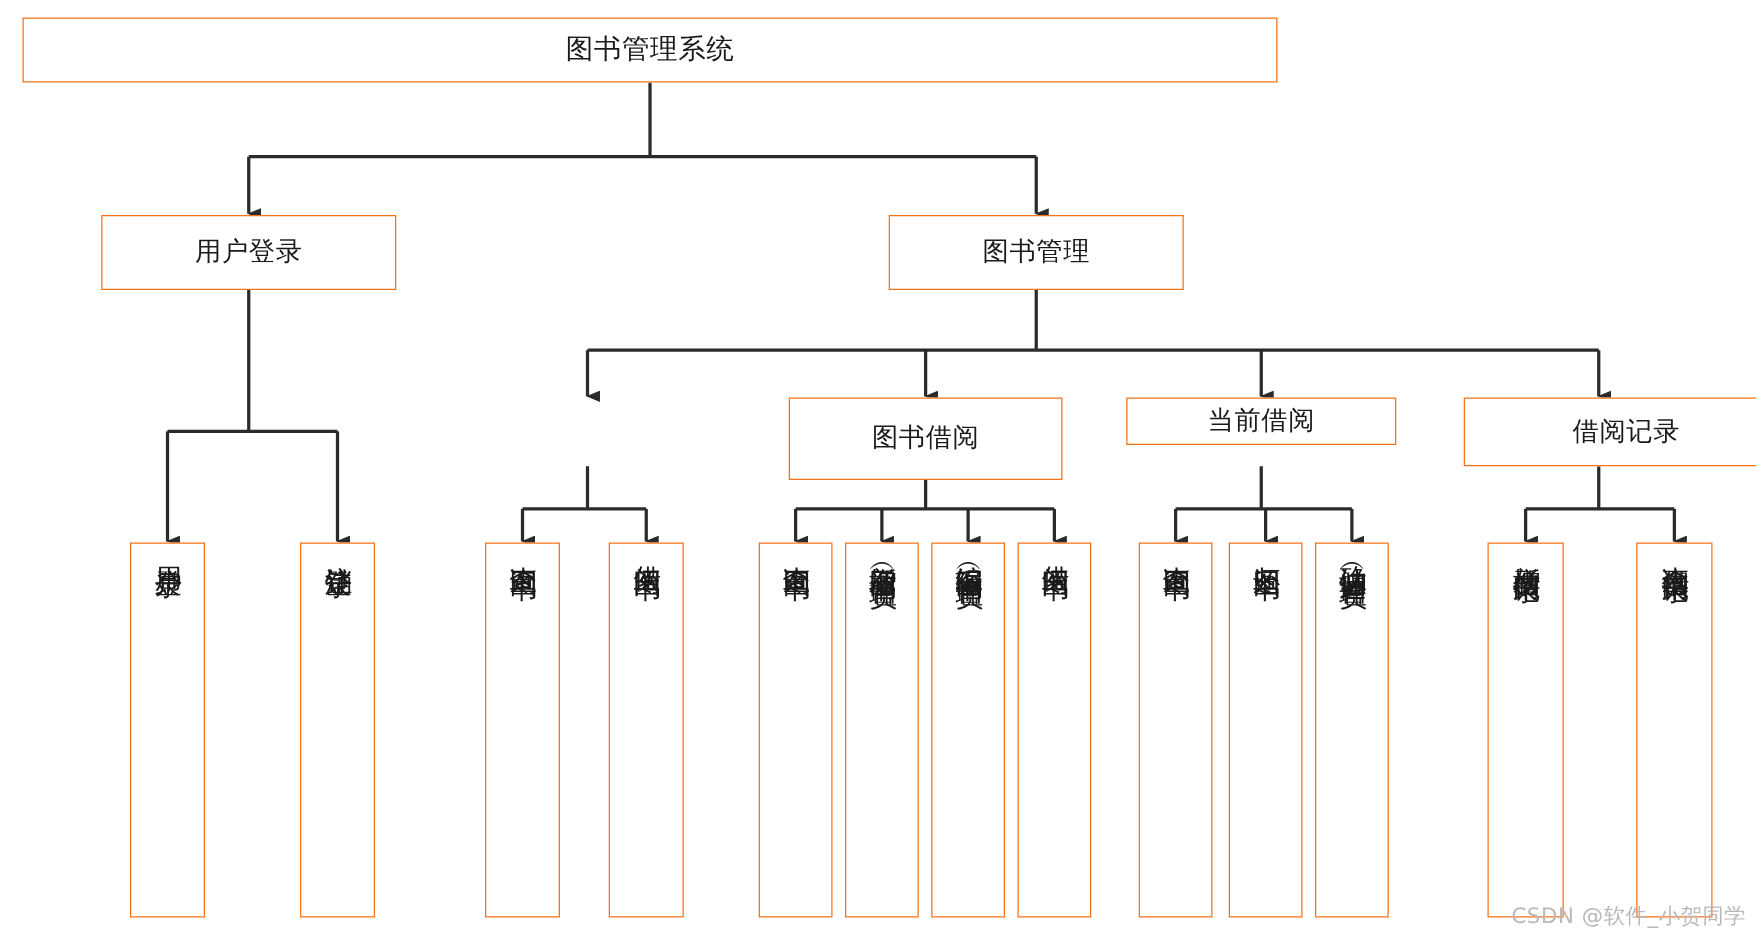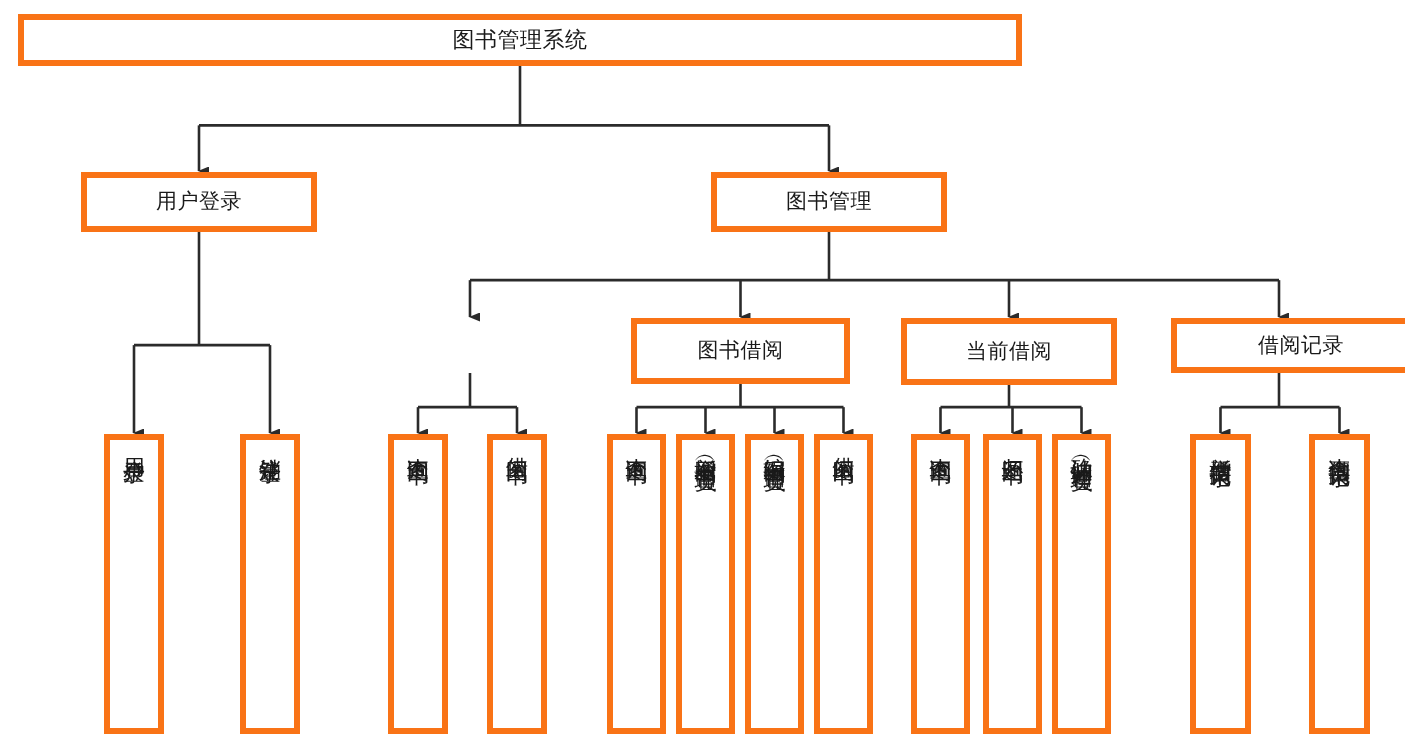--- a/index.html
+++ b/index.html
@@ -21,21 +21,21 @@
     position: absolute;
     left: 0;
     top: 0;
     width: 1405px;
     height: 747px;
     pointer-events: none;
   }
   .node {
     position: absolute;
     box-sizing: border-box;
-    border: 6px solid #f97316;
+    border: 1px solid #f97316;
     background: #ffffff;
     display: flex;
     align-items: center;
     justify-content: center;
     color: #1a1a1a;
   }
   .node .lbl {
     display: block;
     text-align: center;
     line-height: 1.22;
@@ -126,21 +126,21 @@
   <div class="node horiz" style="left: 81px; top: 172px; width: 236px; height: 60px;">
     <span class="lbl">用户登录</span>
   </div>
   <div class="node horiz" style="left: 711px; top: 172px; width: 236px; height: 60px;">
     <span class="lbl">图书管理</span>
   </div>
 
   <div class="node horiz" style="left: 631px; top: 318px; width: 219px; height: 66px;">
     <span class="lbl">图书借阅</span>
   </div>
-  <div class="node horiz" style="left: 901px; top: 318px; width: 216px; height: 67px;">
+  <div class="node horiz" style="left: 901px; top: 318px; width: 216px; height: 38px;">
     <span class="lbl">当前借阅</span>
   </div>
   <div class="node horiz" style="left: 1171px; top: 318px; width: 260px; height: 55px;">
     <span class="lbl">借阅记录</span>
   </div>
 
   <div class="node vert" style="left: 104px; top: 434px; width: 60px; height: 300px;">
     <span class="lbl">用户登录</span>
   </div>
   <div class="node vert" style="left: 240px; top: 434px; width: 60px; height: 300px;">
@@ -173,13 +173,14 @@
   <div class="node vert" style="left: 1052px; top: 434px; width: 59px; height: 300px;">
     <span class="lbl">确认归还（管理员）</span>
   </div>
   <div class="node vert" style="left: 1190px; top: 434px; width: 61px; height: 300px;">
     <span class="lbl">新增借阅记录</span>
   </div>
   <div class="node vert" style="left: 1309px; top: 434px; width: 61px; height: 300px;">
     <span class="lbl">查询借阅记录</span>
   </div>
 
+  <div class="watermark">CSDN @软件_小贺同学</div>
 </div>
 
 </body></html>

